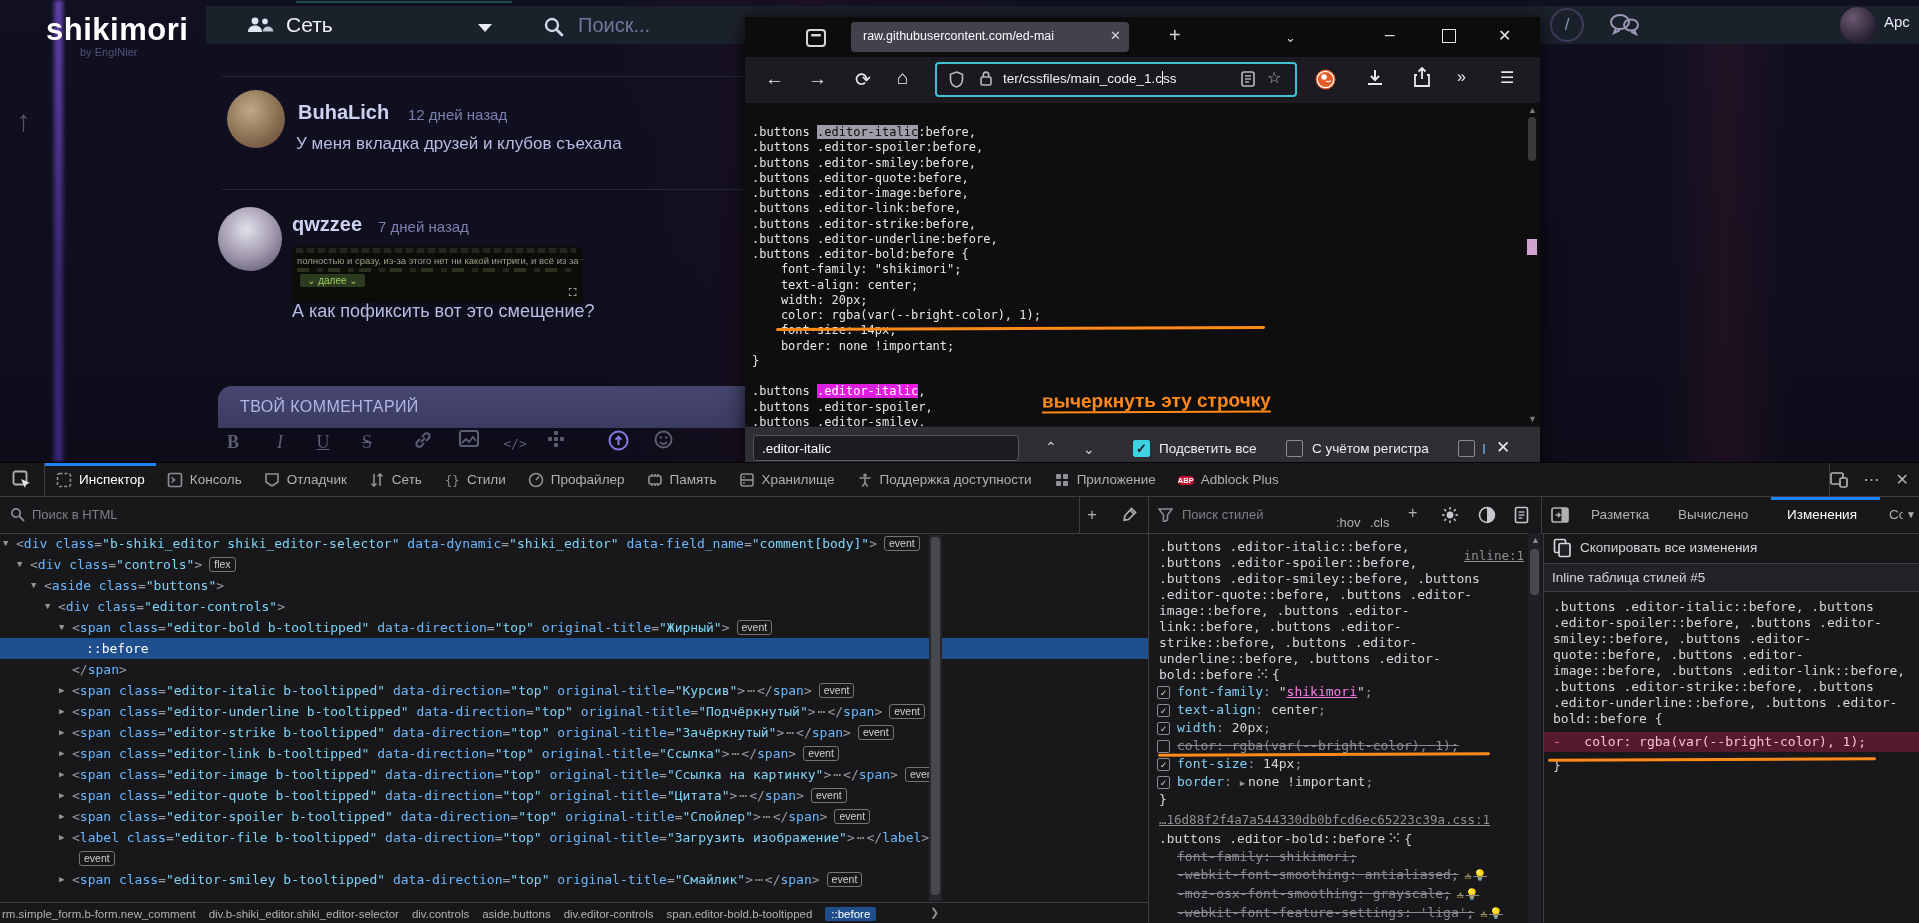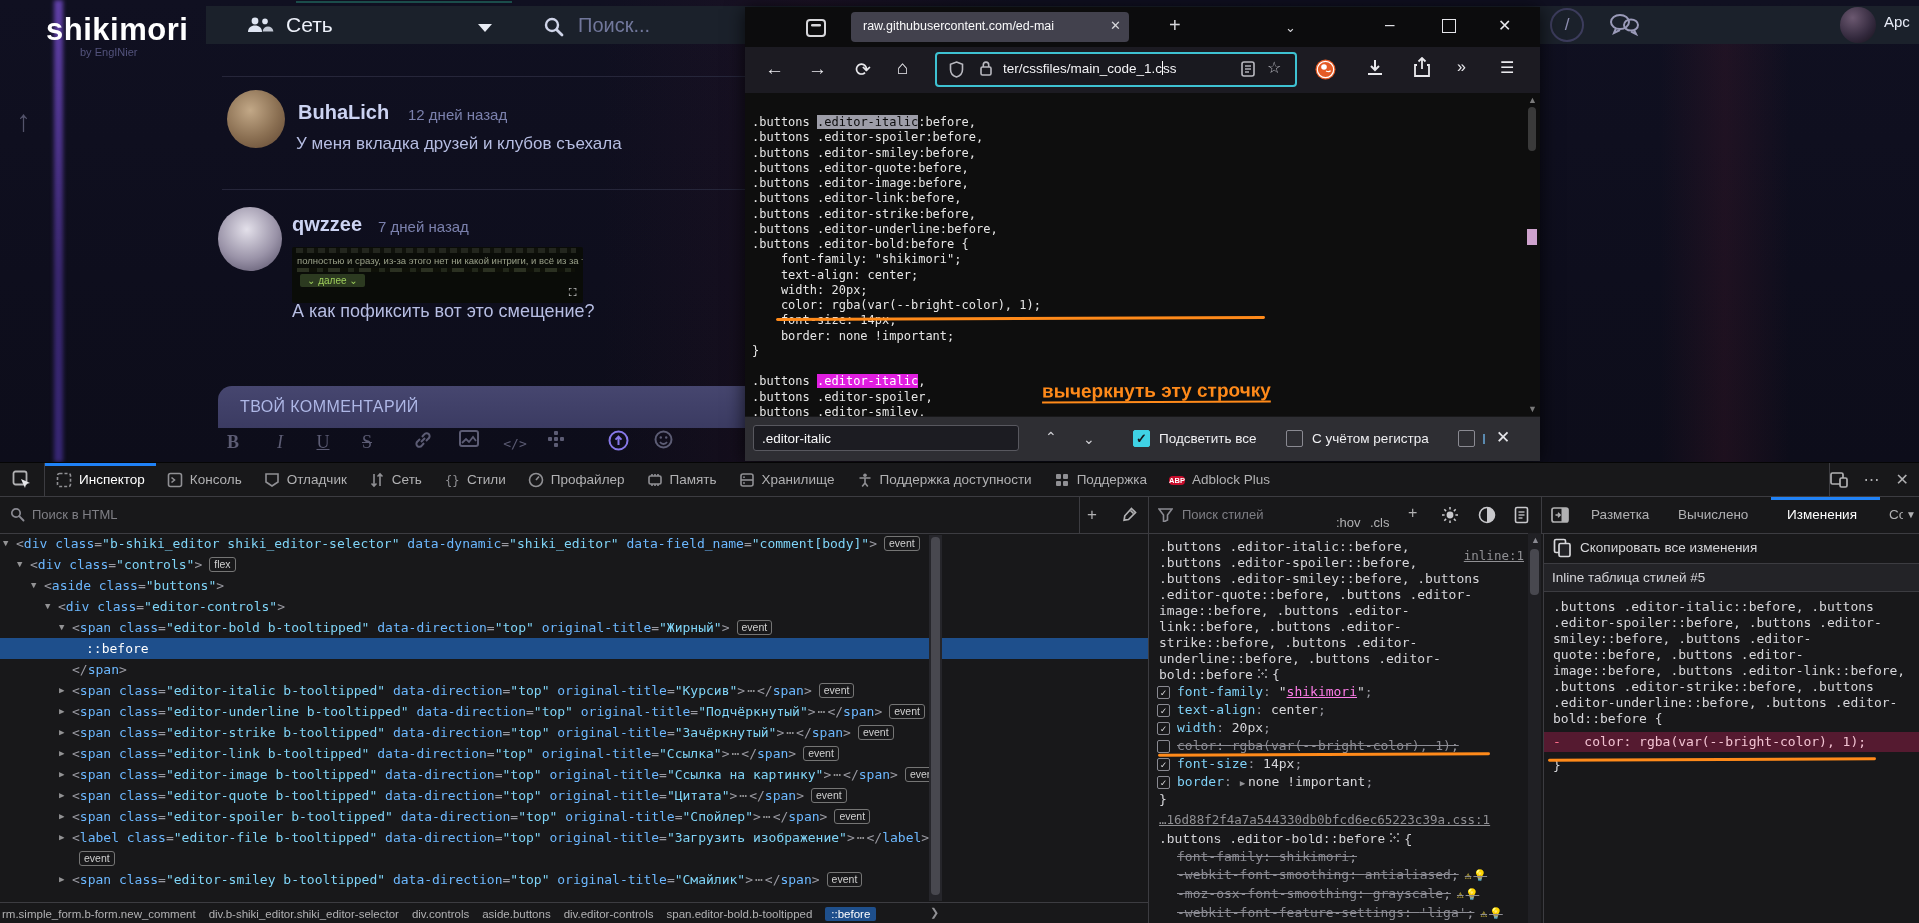--- a/index.html
+++ b/index.html
@@ -39,21 +39,21 @@
   .embed .more-chip{position:absolute;left:8px;top:27px;background:#2c3a20;border-radius:2px;padding:1px 7px;font-size:10px;color:#9ecf5a;}
   .embed .expand{position:absolute;right:3px;bottom:3px;width:15px;height:15px;color:#e8e8e8;font-size:11px;line-height:15px;text-align:center;}
   .comment-input{position:absolute;left:218px;top:386px;width:542px;height:42px;border-radius:14px 14px 0 0;
     background:linear-gradient(180deg,#46466f,#3b3b62);}
   .comment-ph{position:absolute;left:240px;top:398px;font-size:16px;color:#aeb7e6;letter-spacing:.4px;}
   .ed-icons{position:absolute;left:0;top:430px;width:745px;height:26px;}
   .ed-ic{position:absolute;top:0;width:26px;height:24px;color:#5c5c74;font-size:18px;text-align:center;line-height:24px;font-family:"Liberation Serif",serif;}
   .ed-ic svg{vertical-align:middle;}
 
   
-  .ffwin{position:absolute;left:745px;top:7px;width:795px;height:453px;background:#be185d;
+  .ffwin{position:absolute;left:745px;top:17px;width:795px;height:453px;background:#be185d;
     box-shadow:0 2px 18px rgba(0,0,0,.75);}
   .tabbar{position:absolute;left:0;top:0;width:795px;height:40px;background:#0c0c0d;}
   .ffview{position:absolute;left:60px;top:10px;}
   .tab{position:absolute;left:106px;top:5px;width:278px;height:30px;background:#42414d;border-radius:4px;}
   .tab-title{position:absolute;left:12px;top:7px;font-size:12.5px;color:#f9f9fa;white-space:nowrap;overflow:hidden;width:228px;}
   .tab-close{position:absolute;right:8px;top:6px;font-size:13px;color:#d7d7db;}
   .newtab{position:absolute;left:424px;top:7px;font-size:20px;color:#d7d7db;font-weight:300;}
   .tab-dd{position:absolute;left:540px;top:13px;color:#d7d7db;font-size:13px;}
   .win-min{position:absolute;left:640px;top:8px;color:#e6e6ea;font-size:17px;}
   .win-max{position:absolute;left:697px;top:12px;width:12px;height:12px;border:1.5px solid #e6e6ea;}
@@ -463,21 +463,21 @@
           <span>
             <svg width="16" height="16" viewBox="0 0 16 16">
               <g fill="#909094">
                 <rect x="2" y="2" width="5" height="5" rx="1"></rect>
                 <rect x="9" y="2" width="5" height="5" rx="1"></rect>
                 <rect x="2" y="9" width="5" height="5" rx="1"></rect>
                 <rect x="9" y="9" width="5" height="5" rx="1"></rect>
               </g>
             </svg>
           </span>
-          <span>Поддержка</span>
+          <span>Приложение</span>
         </div>
         <div class="dt-tab">
           <span><span class="abp-badge">ABP</span></span>
           <span>Adblock Plus</span>
         </div>
       </div>
     <div class="dt-right">
       <span>
           <svg width="18" height="16" viewBox="0 0 18 16">
             <rect x="1" y="1" width="12" height="11" rx="1.5" fill="none" stroke="#b1b1b3" stroke-width="1.7"></rect>

